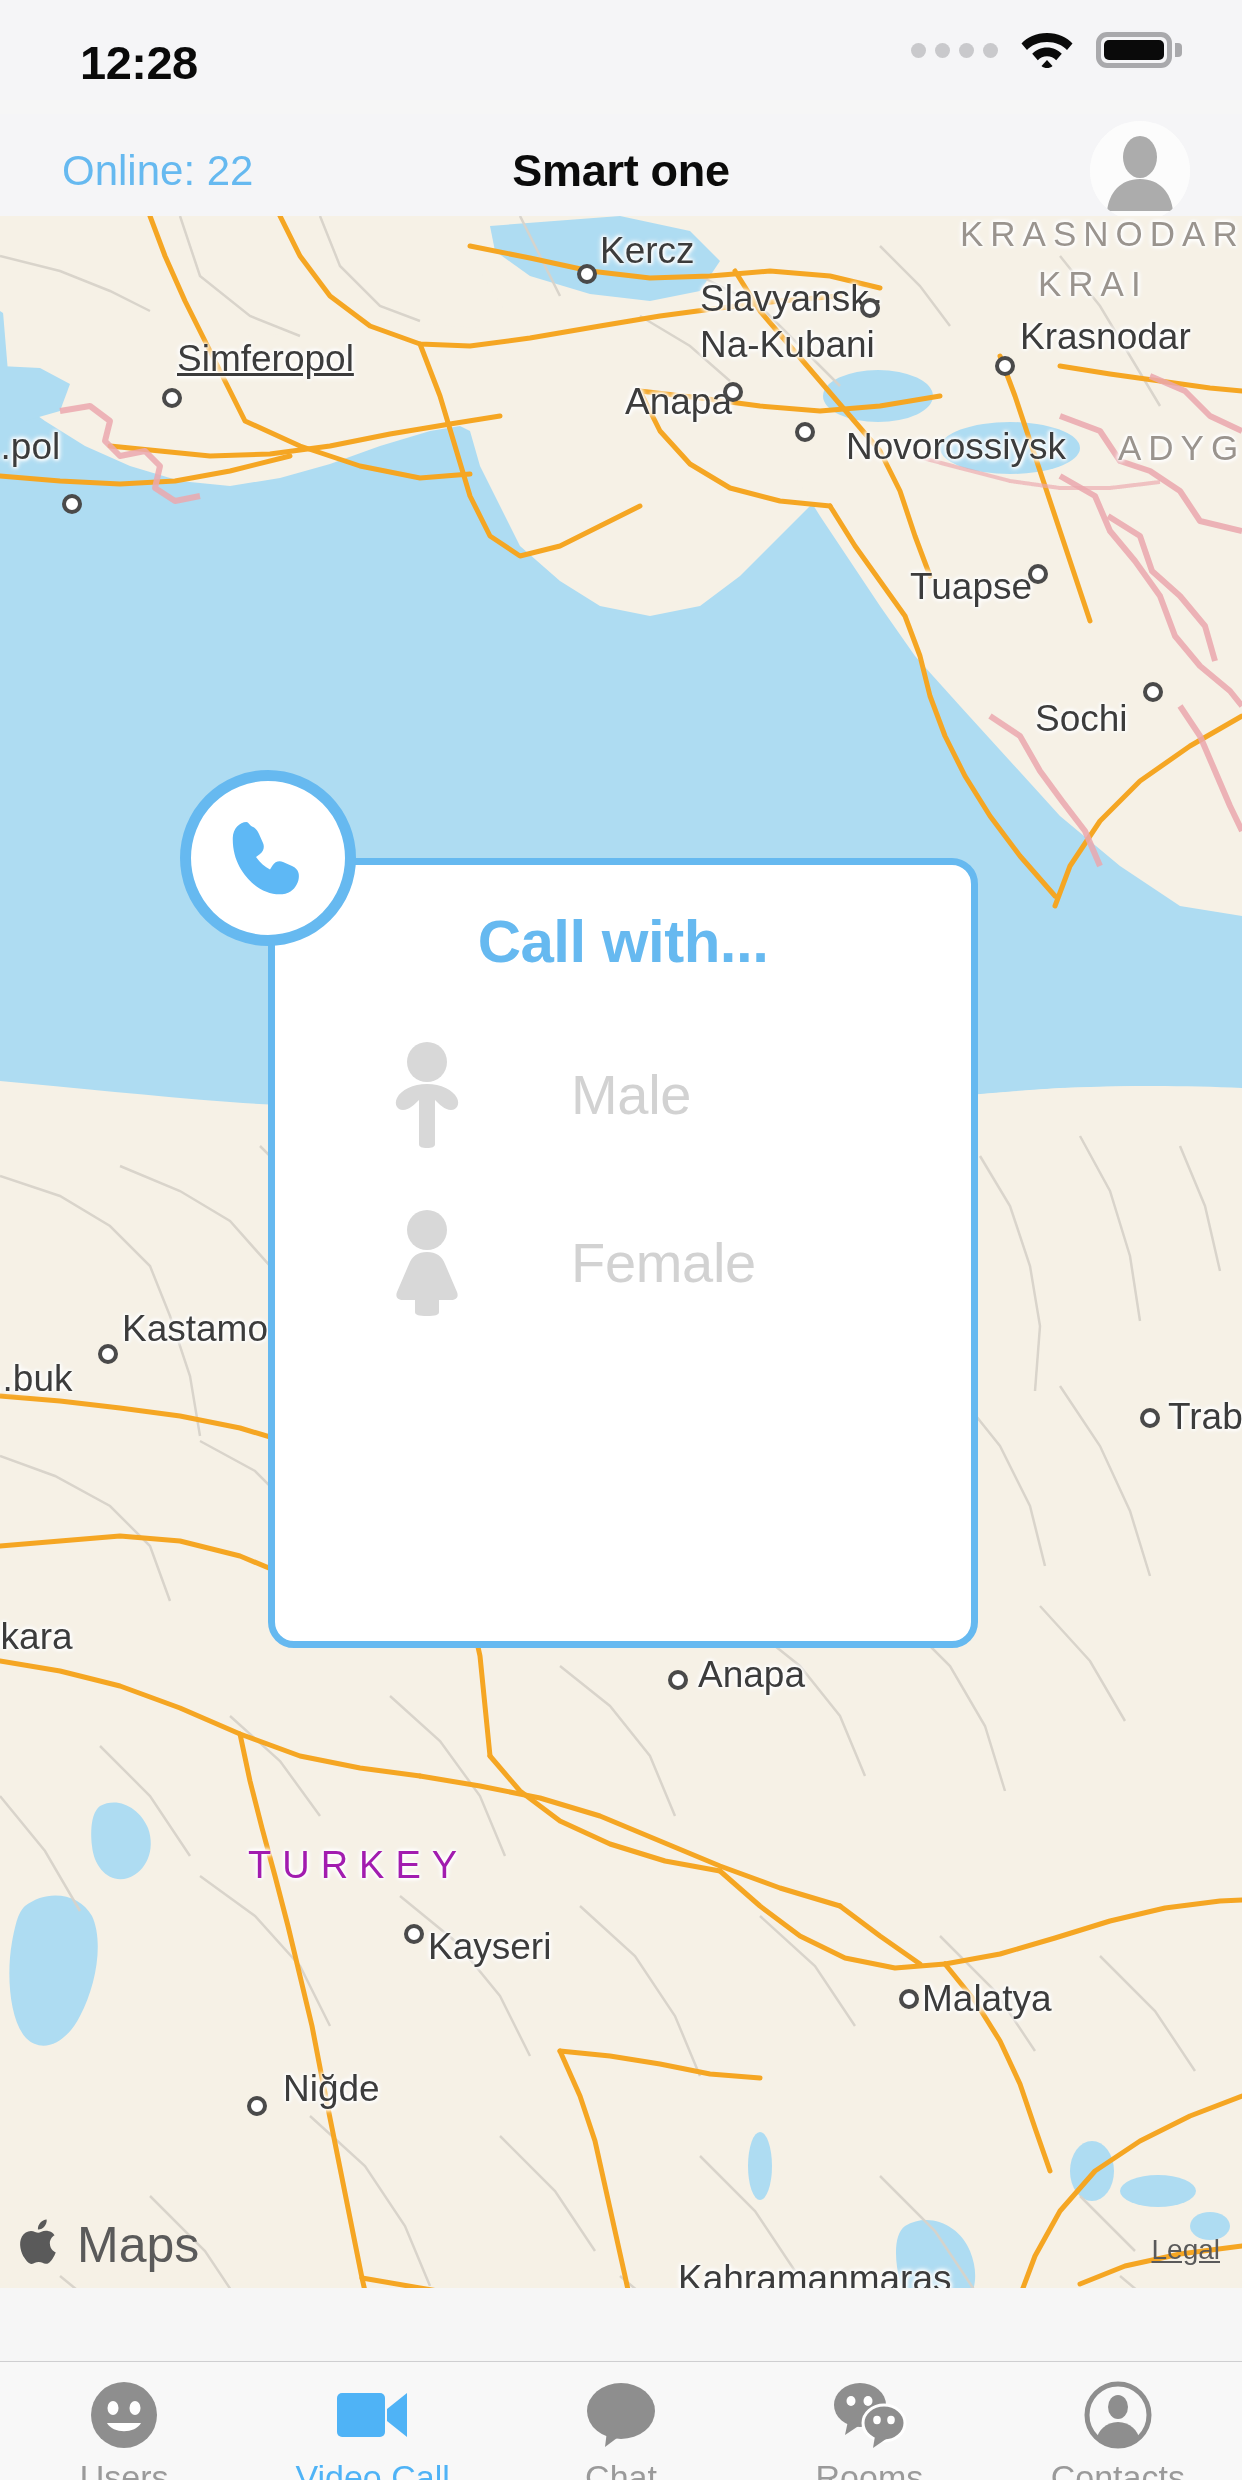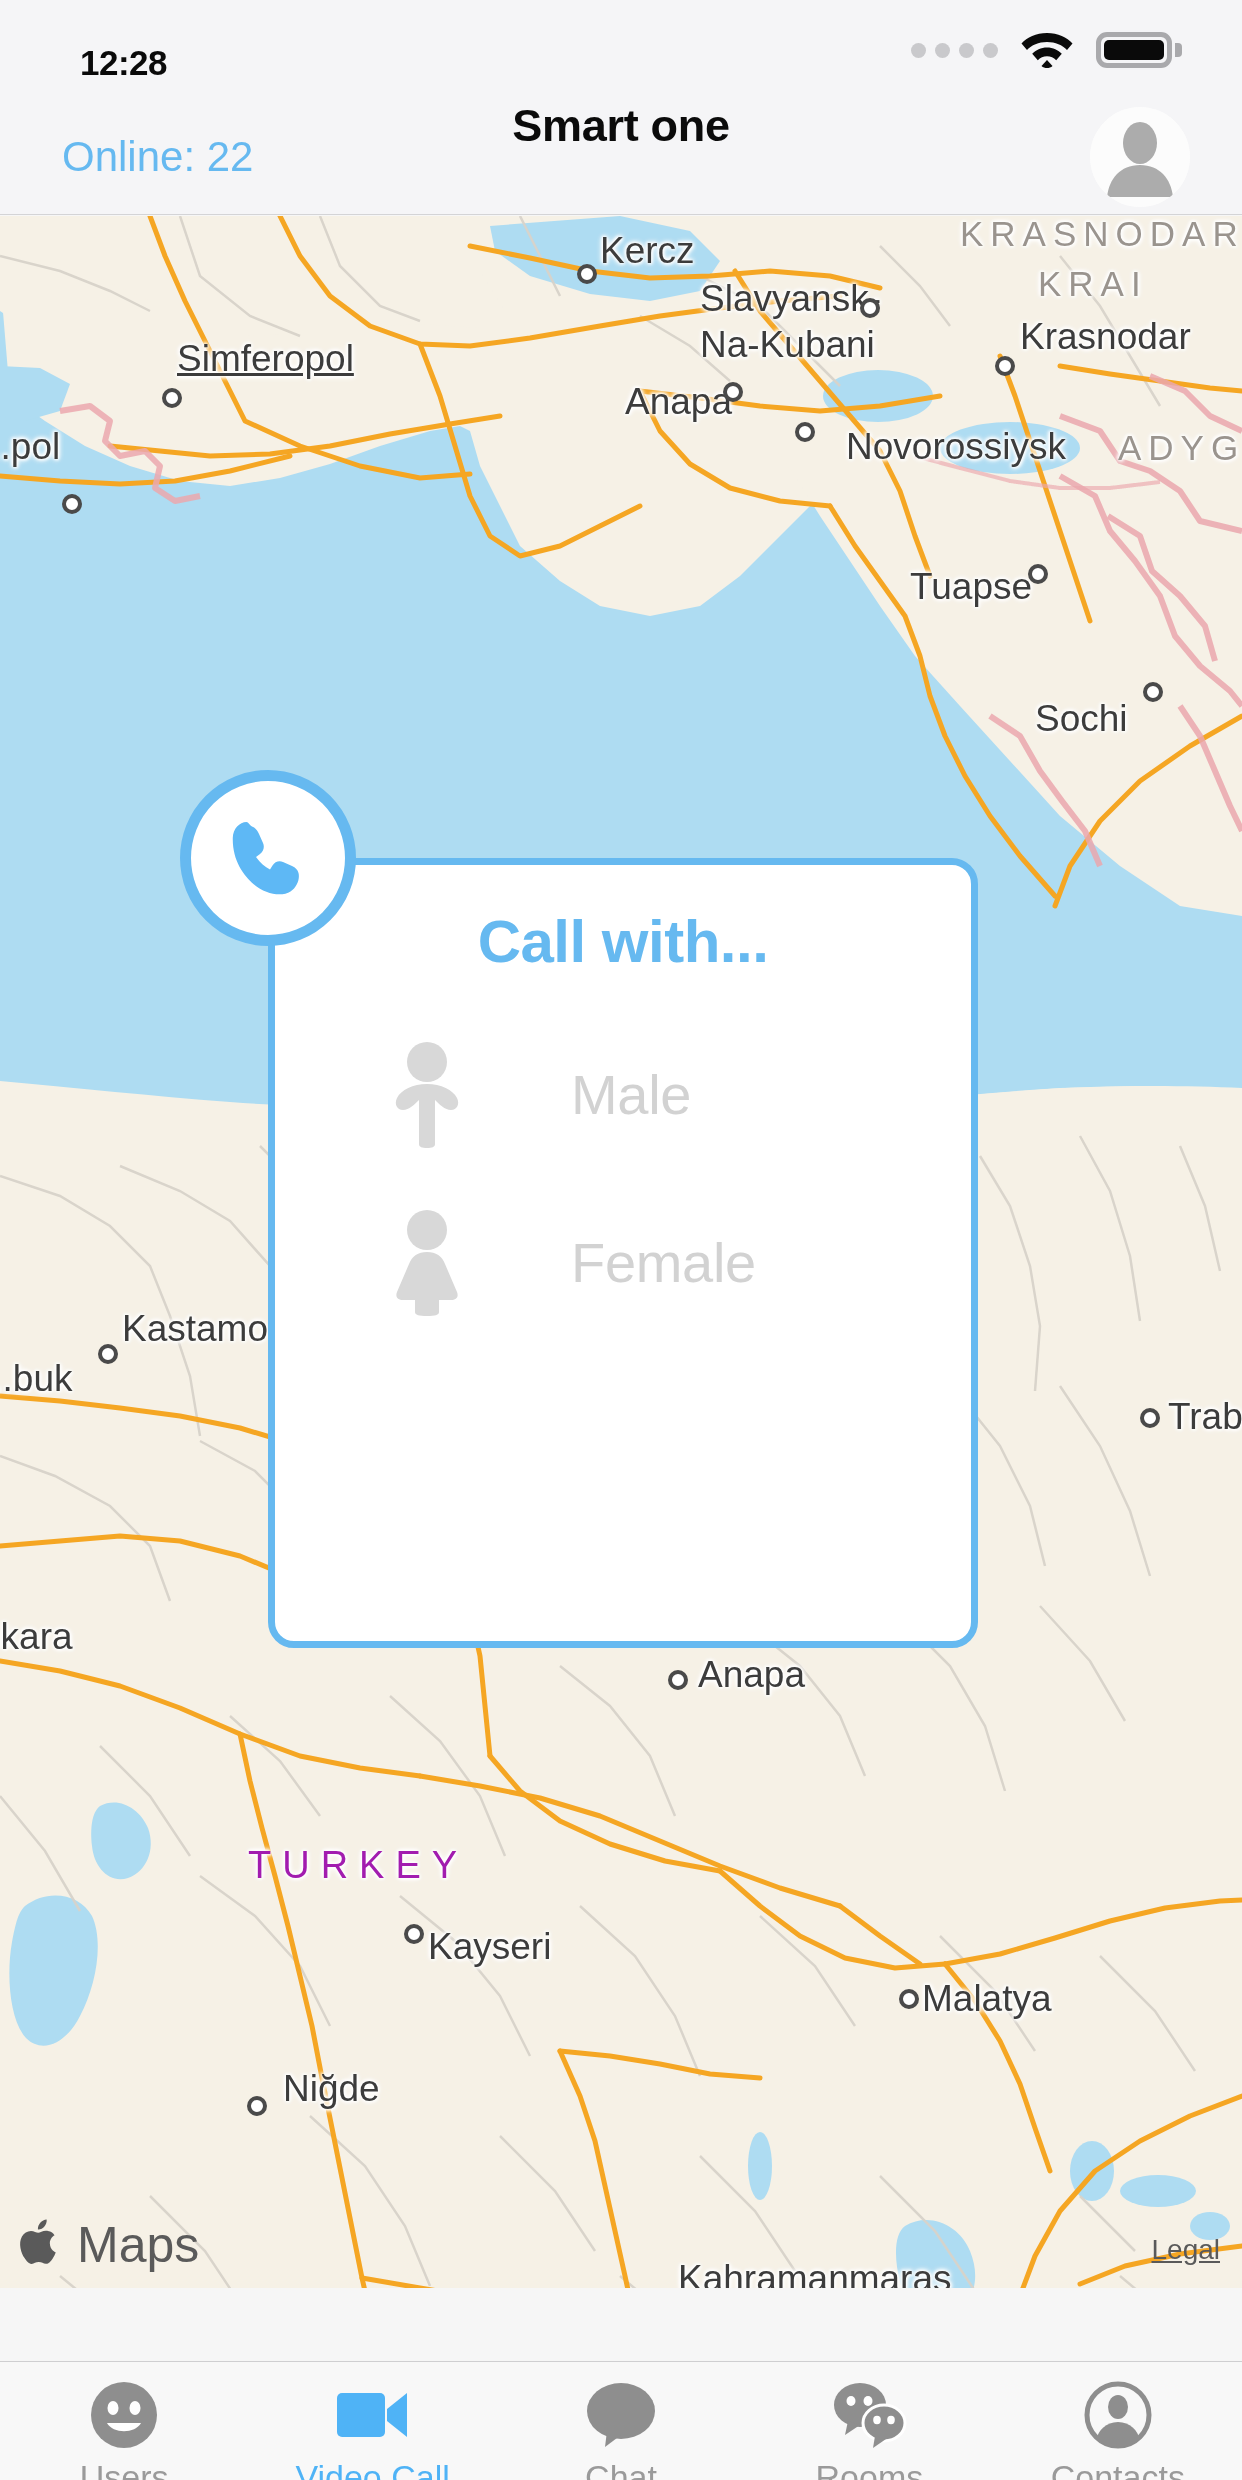--- a/index.html
+++ b/index.html
@@ -11,40 +11,40 @@
   }
 
   
   .status-bar {
     position:absolute; left:0; top:0; width:1242px; height:100px;
     background:#F5F5F7;
     display:flex; align-items:center; justify-content:space-between;
     padding:0 60px 0 80px;
   }
   .status-time {
-    font-size:35px; font-weight:700; color:#0A0A0A;
+    font-size:47px; font-weight:700; color:#0A0A0A;
     letter-spacing:-0.5px; line-height:1;margin-top:24px;
   }
   .status-right { display:flex; align-items:center; gap:22px; }
   .sig-dots { display:flex; gap:9px; align-items:center; }
   .sig-dots i { width:15px; height:15px; border-radius:50%; background:#C9C9CC; display:block; }
   .wifi-ic { display:block; }
   .battery { display:flex; align-items:center; }
   .batt-body {
     width:76px; height:36px; border:5px solid #A9A9AC; border-radius:11px;
     padding:3px; display:flex; align-items:center;
   }
   .batt-fill { width:100%; height:100%; background:#0A0A0A; border-radius:5px; }
   .batt-cap { width:7px; height:14px; background:#A9A9AC; border-radius:0 4px 4px 0; margin-left:3px; }
 
   
   .nav-bar {
-    position:absolute; left:0; top:100px; width:1242px; height:115px;
+    position:absolute; left:0; top:114px; width:1242px; height:115px;
     background:#F5F5F7;
-    display:flex; 
+    display:flex; align-items:center;
     border-bottom:1px solid #D4D4D6;
   }
   .nav-online {
     position:absolute; left:62px; top:50%; transform:translateY(-50%);
     font-size:42px; color:#66B9F0; font-weight:400; white-space:nowrap;
   }
   .nav-title {
     width:100%; text-align:center;
     font-size:45px; font-weight:700; color:#0B0B0B; letter-spacing:-0.3px;
   }

